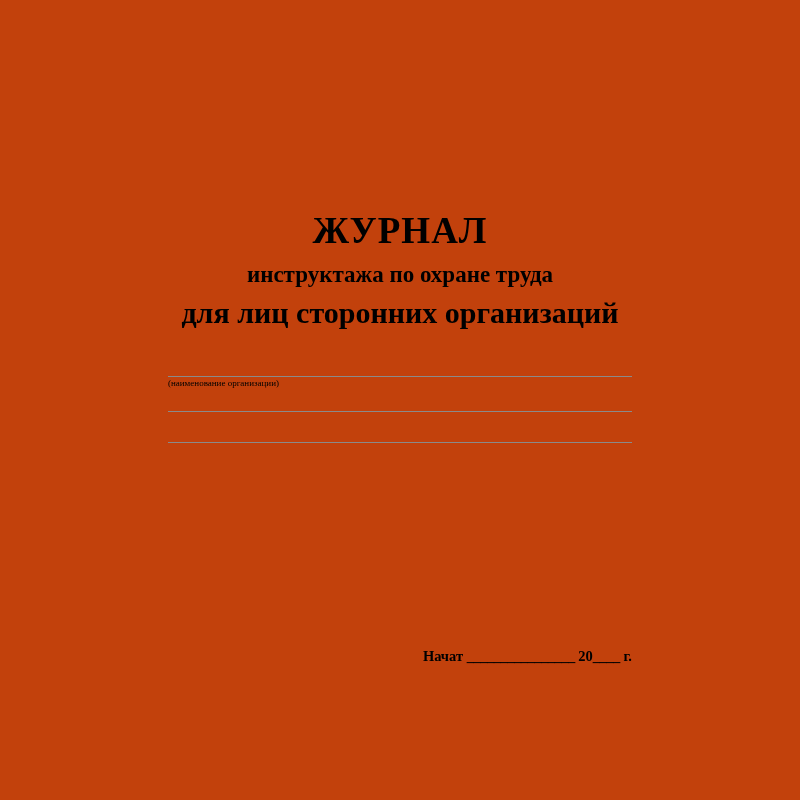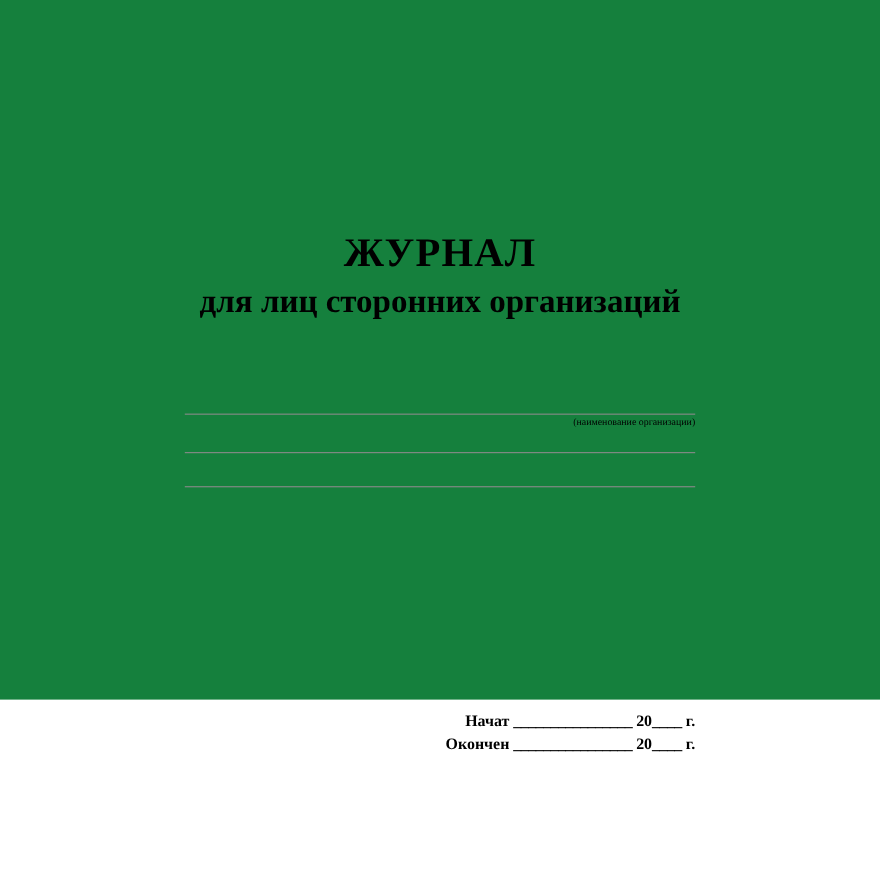--- a/index.html
+++ b/index.html
@@ -13,22 +13,22 @@
     font-family: "Liberation Serif", serif;
     color: #000000;
     position: relative;
     overflow: hidden;
   }
   .page {
     position: absolute;
     left: 0;
     top: 0;
     width: 800px;
-    height: 636px;
-    background: #15803d;
+    height: 800px;
+    background: #c2410c;
   }
   .content {
     position: absolute;
     left: 168px;
     top: 0;
     width: 464px;
     height: 800px;
   }
   .title-block {
     position: absolute;
@@ -62,21 +62,21 @@
     top: 376px;
     left: 0;
     width: 464px;
   }
   .rule {
     border-bottom: 1px solid #8a8a8a;
     height: 0;
     width: 100%;
   }
   .caption {
-    text-align: right;
+    text-align: left;
     font-size: 9px;
     line-height: 1.1;
     padding-top: 2px;
     color: #000;
   }
   .gap-1 { height: 22px; }
   .gap-3 { height: 30px; }
 
   .dates-block {
     position: absolute;
@@ -96,20 +96,21 @@
   }
 </style>
 </head>
 <body>
 
 <div class="page">
   <div class="content">
 
     <div class="title-block">
       <div class="doc-title">ЖУРНАЛ</div>
+      <div class="doc-subtitle-1">инструктажа по охране труда</div>
       <div class="doc-subtitle-2">для лиц сторонних организаций</div>
     </div>
 
     <div class="fill-block">
 
       <div class="rule"></div>
       <div class="caption">(наименование организации)</div>
 
       <div class="gap-1"></div>
 
@@ -121,22 +122,16 @@
 
     </div>
 
     <div class="dates-block">
       <div class="date-line">
         <span>Начат</span>
         <span class="blank-long">________________</span>
         <span>20</span><span class="blank-long">____</span>
         <span>г.</span>
       </div>
-      <div class="date-line">
-        <span>Окончен</span>
-        <span class="blank-long">________________</span>
-        <span>20</span><span class="blank-long">____</span>
-        <span>г.</span>
-      </div>
     </div>
 
   </div>
 </div>
 
 </body></html>

